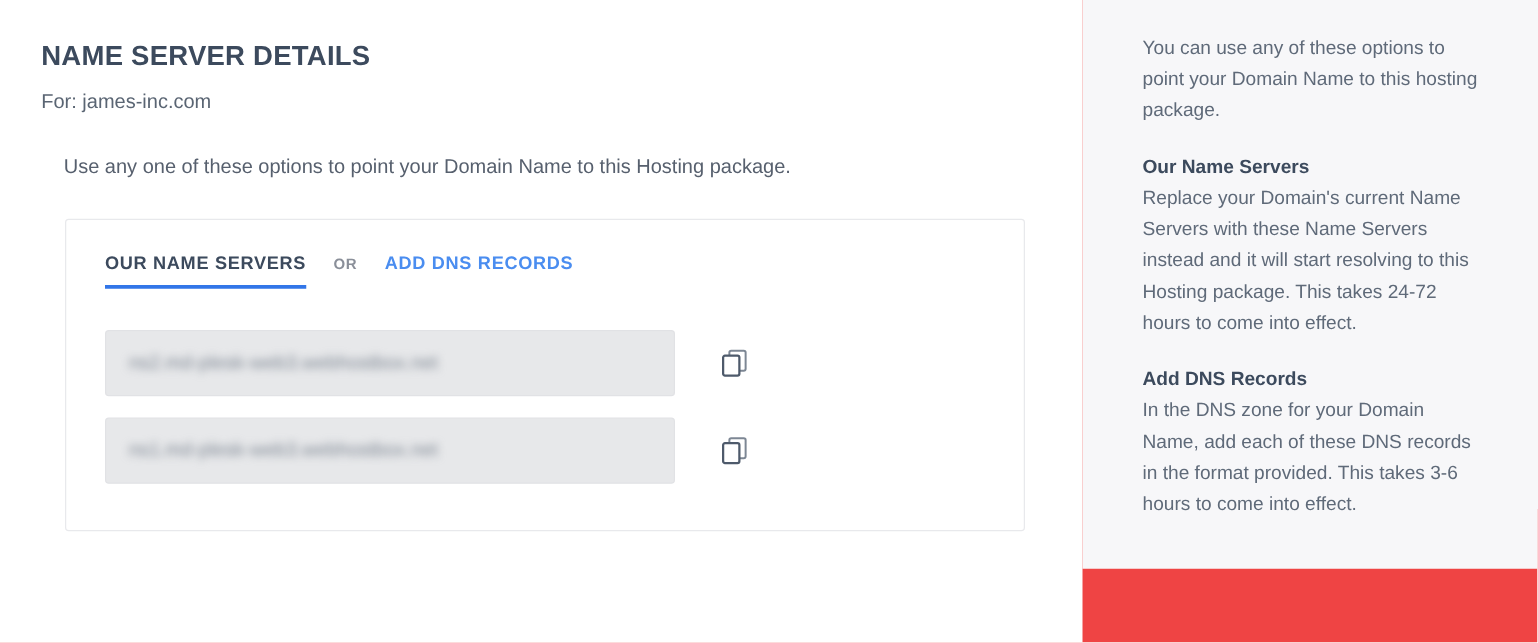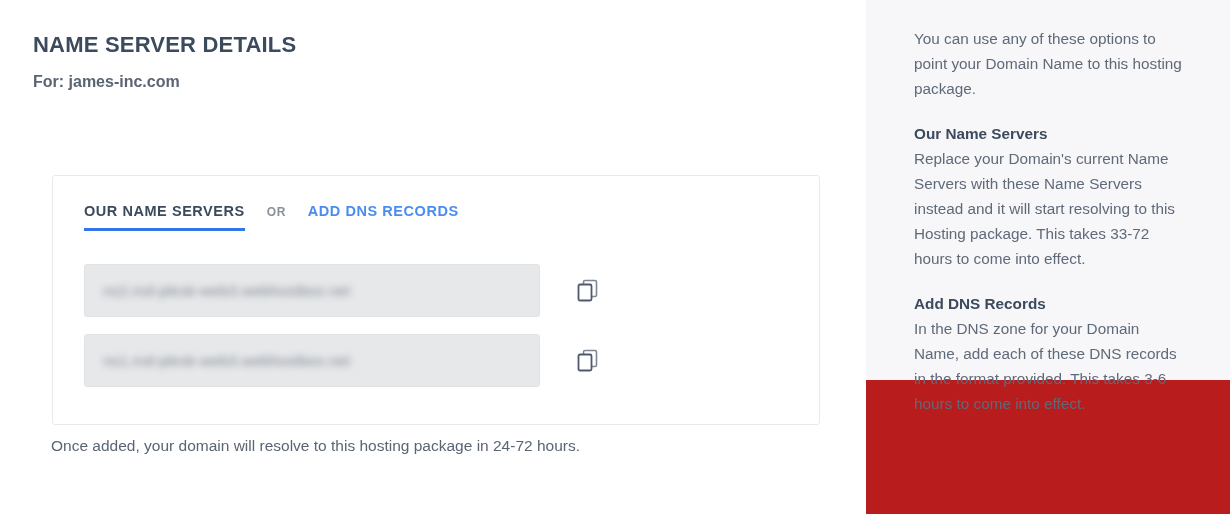--- a/index.html
+++ b/index.html
@@ -15,21 +15,21 @@
     background: #ffffff;
     color: #4a5568;
     -webkit-font-smoothing: antialiased;
   }
 
   .screen {
     position: relative;
     width: 1230px;
     height: 514px;
     display: flex;
-    background: #b91c1c;
+    background: #ef4444;
   }
 
   
   .main-col {
     width: 866px;
     height: 514px;
     background: #ffffff;
     position: relative;
     flex: 0 0 866px;
   }
@@ -44,21 +44,21 @@
     color: #3c4a5d;
     text-transform: uppercase;
     white-space: nowrap;
   }
 
   .page-subtitle {
     position: absolute;
     left: 33px;
     top: 73px;
     font-size: 16px;
-    font-weight: 700;
+    font-weight: 400;
     color: #5a6573;
     white-space: nowrap;
   }
 
   .intro-text {
     position: absolute;
     left: 51px;
     top: 125px;
     font-size: 16px;
     font-weight: 400;
@@ -171,21 +171,21 @@
     top: 437px;
     font-size: 15.5px;
     color: #5a6573;
     white-space: nowrap;
   }
 
   
   .sidebar {
     flex: 0 0 364px;
     width: 364px;
-    height: 380px;
+    height: 455px;
     background: #f7f7f9;
     padding: 26px 46px 0 48px;
   }
 
   .side-block { margin-bottom: 20px; }
 
   .side-para {
     font-size: 15.3px;
     line-height: 25px;
     color: #5f6a79;
@@ -202,20 +202,21 @@
 <body>
 
 <div class="screen">
 
   <div class="main-col">
 
     <h1 class="page-title">NAME SERVER DETAILS</h1>
 
     <div class="page-subtitle">For: james-inc.com</div>
 
+    <div class="intro-text">Use any one of these options to point your Domain Name to this Hosting package.</div>
 
     <div class="card">
 
       <div class="tabs">
         <button class="tab tab-active">OUR NAME SERVERS</button>
         <span class="tab-or">OR</span>
         <button class="tab tab-link">ADD DNS RECORDS</button>
       </div>
 
       <div class="ns-rows">
@@ -240,33 +241,32 @@
             <svg width="22" height="24" viewBox="0 0 22 24">
               <rect x="6.5" y="1.5" width="13" height="16" rx="1.5" fill="#ffffff" stroke="#7d8794" stroke-width="1.6"></rect>
               <rect x="1.5" y="5.5" width="13" height="16" rx="1.5" fill="#ffffff" stroke="#4e5a6b" stroke-width="1.8"></rect>
             </svg>
           </button>
         </div>
 
       </div>
     </div>
 
-    <div class="footer-note">Once added, your domain will resolve to this hosting package in 24-72 hours.</div>
 
   </div>
 
   <aside class="sidebar">
 
     <div class="side-block">
       <p class="side-para">You can use any of these options to point your Domain Name to this hosting package.</p>
     </div>
 
     <div class="side-block">
       <div class="side-head">Our Name Servers</div>
-      <p class="side-para">Replace your Domain's current Name Servers with these Name Servers instead and it will start resolving to this Hosting package. This takes 33-72 hours to come into effect.</p>
+      <p class="side-para">Replace your Domain's current Name Servers with these Name Servers instead and it will start resolving to this Hosting package. This takes 24-72 hours to come into effect.</p>
     </div>
 
     <div class="side-block">
       <div class="side-head">Add DNS Records</div>
       <p class="side-para">In the DNS zone for your Domain Name, add each of these DNS records in the format provided. This takes 3-6 hours to come into effect.</p>
     </div>
 
   </aside>
 
 </div>

